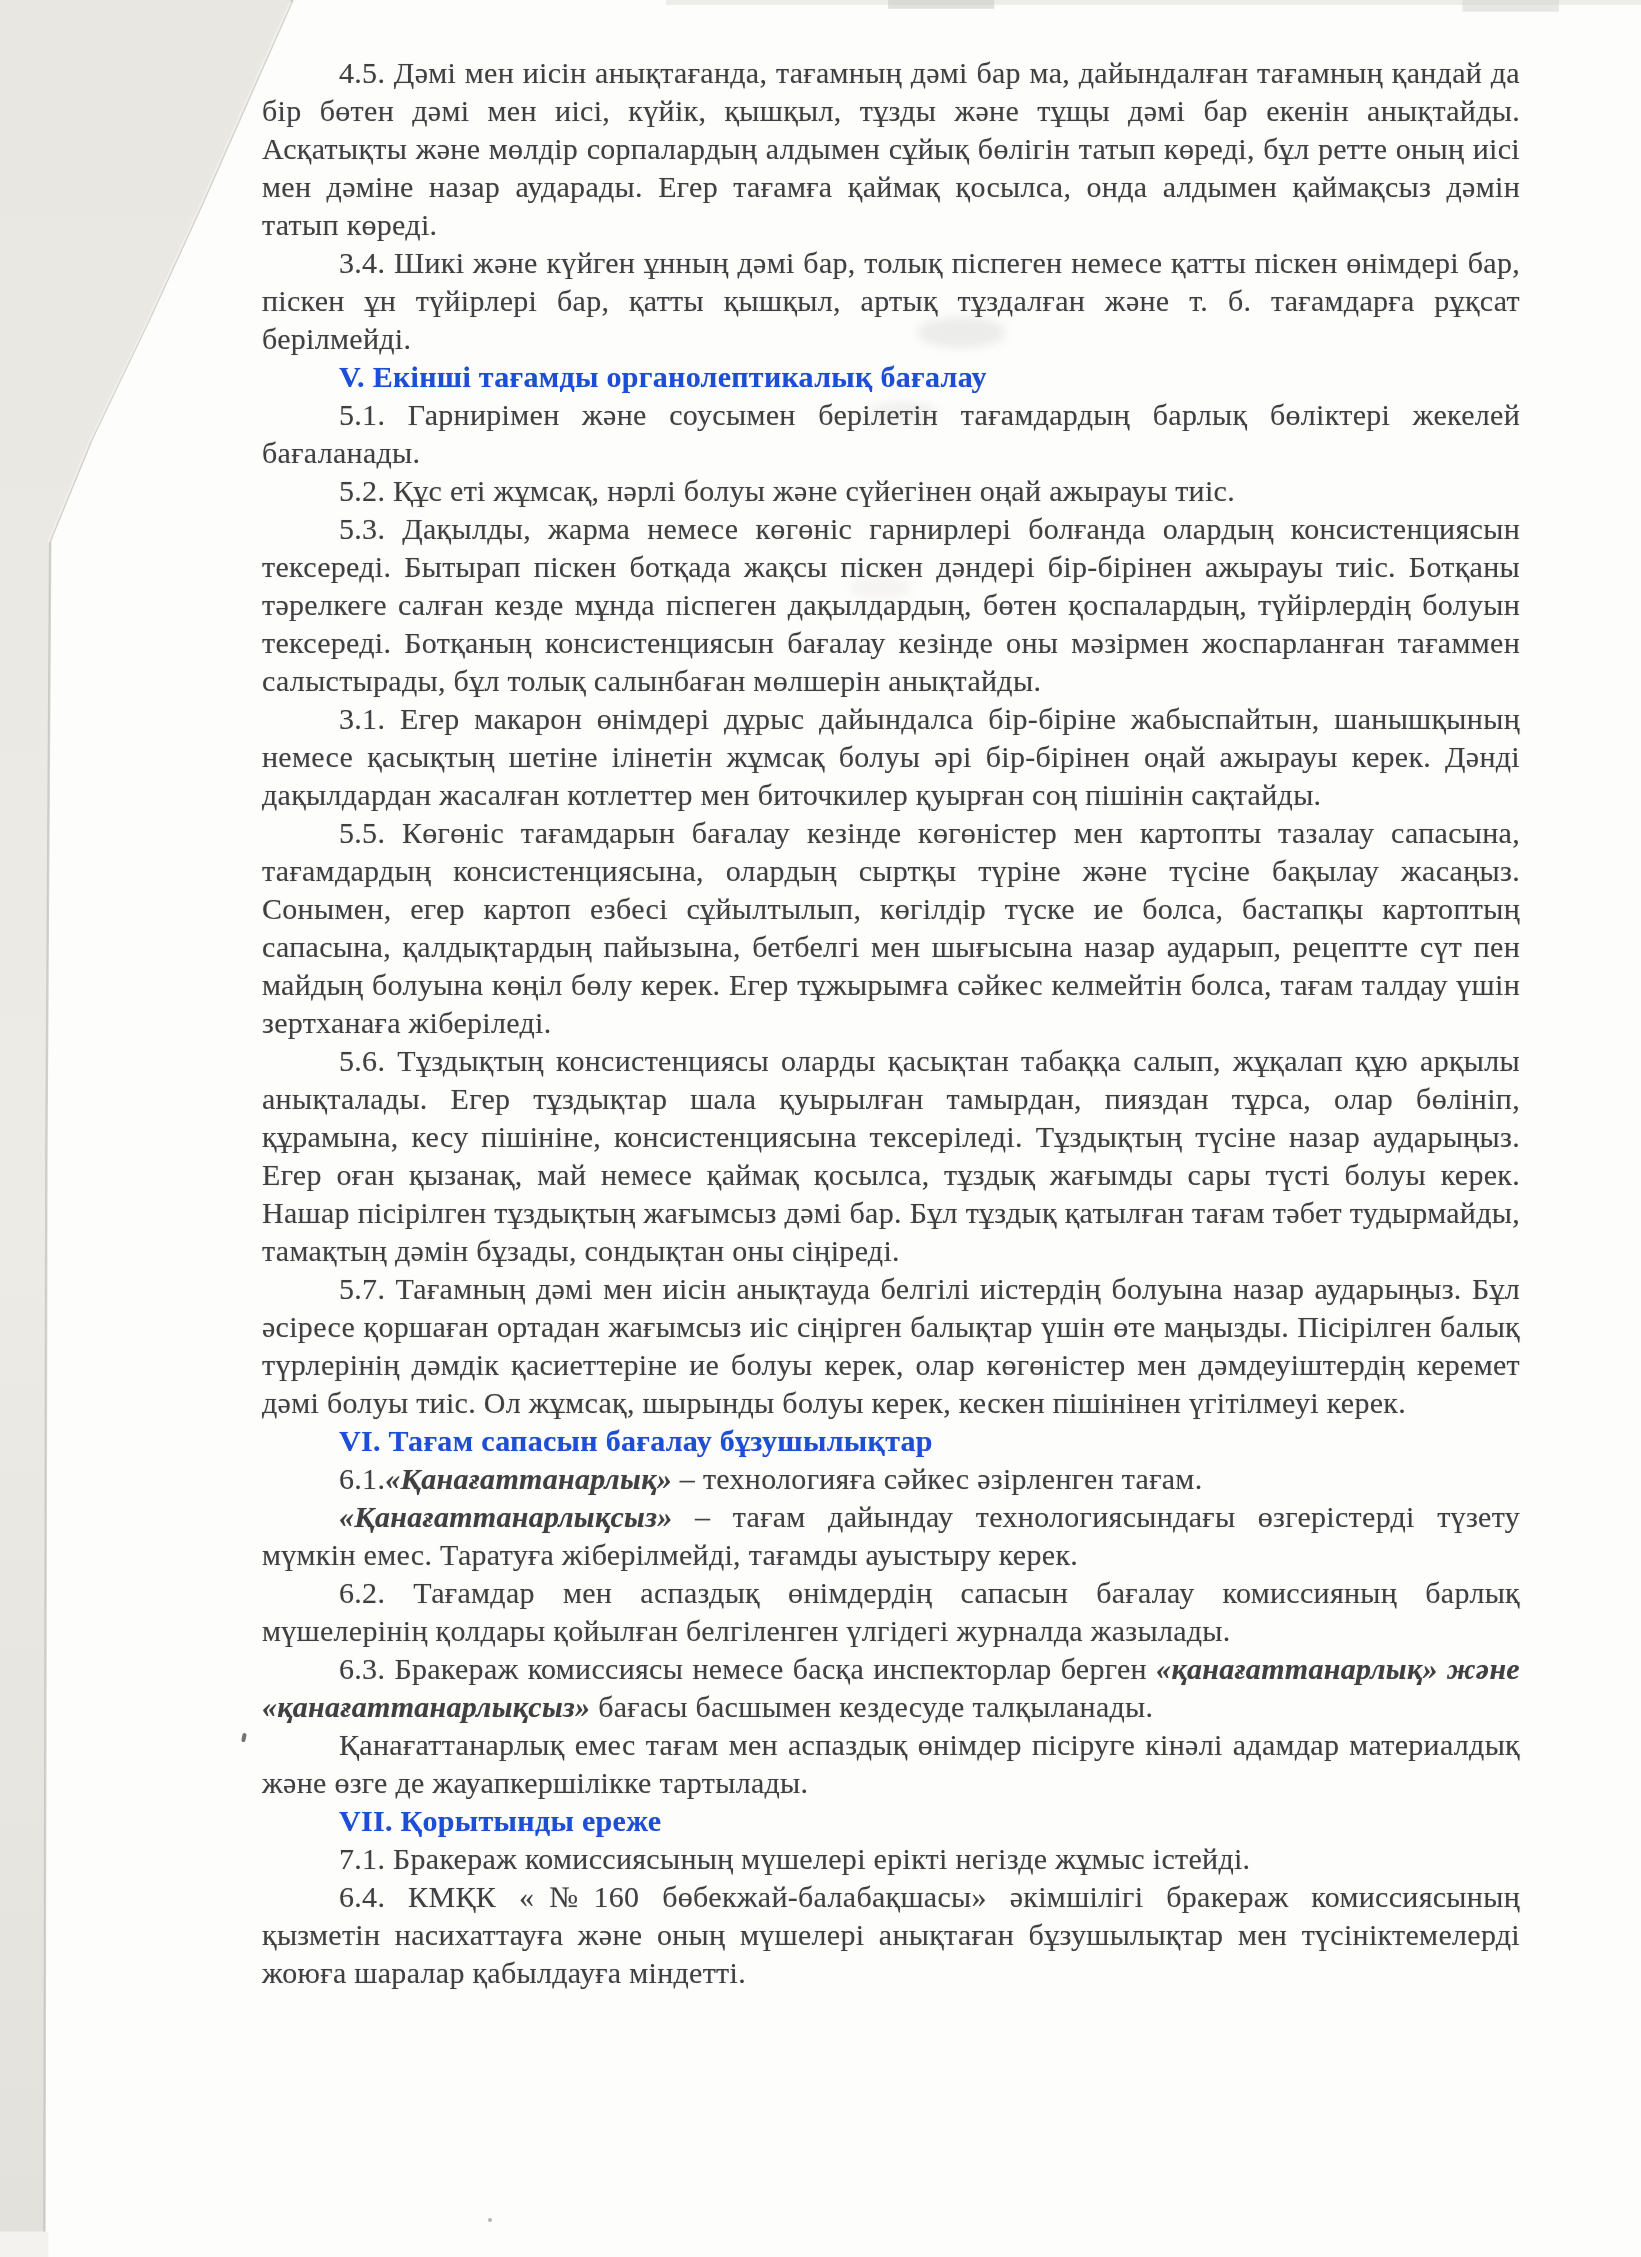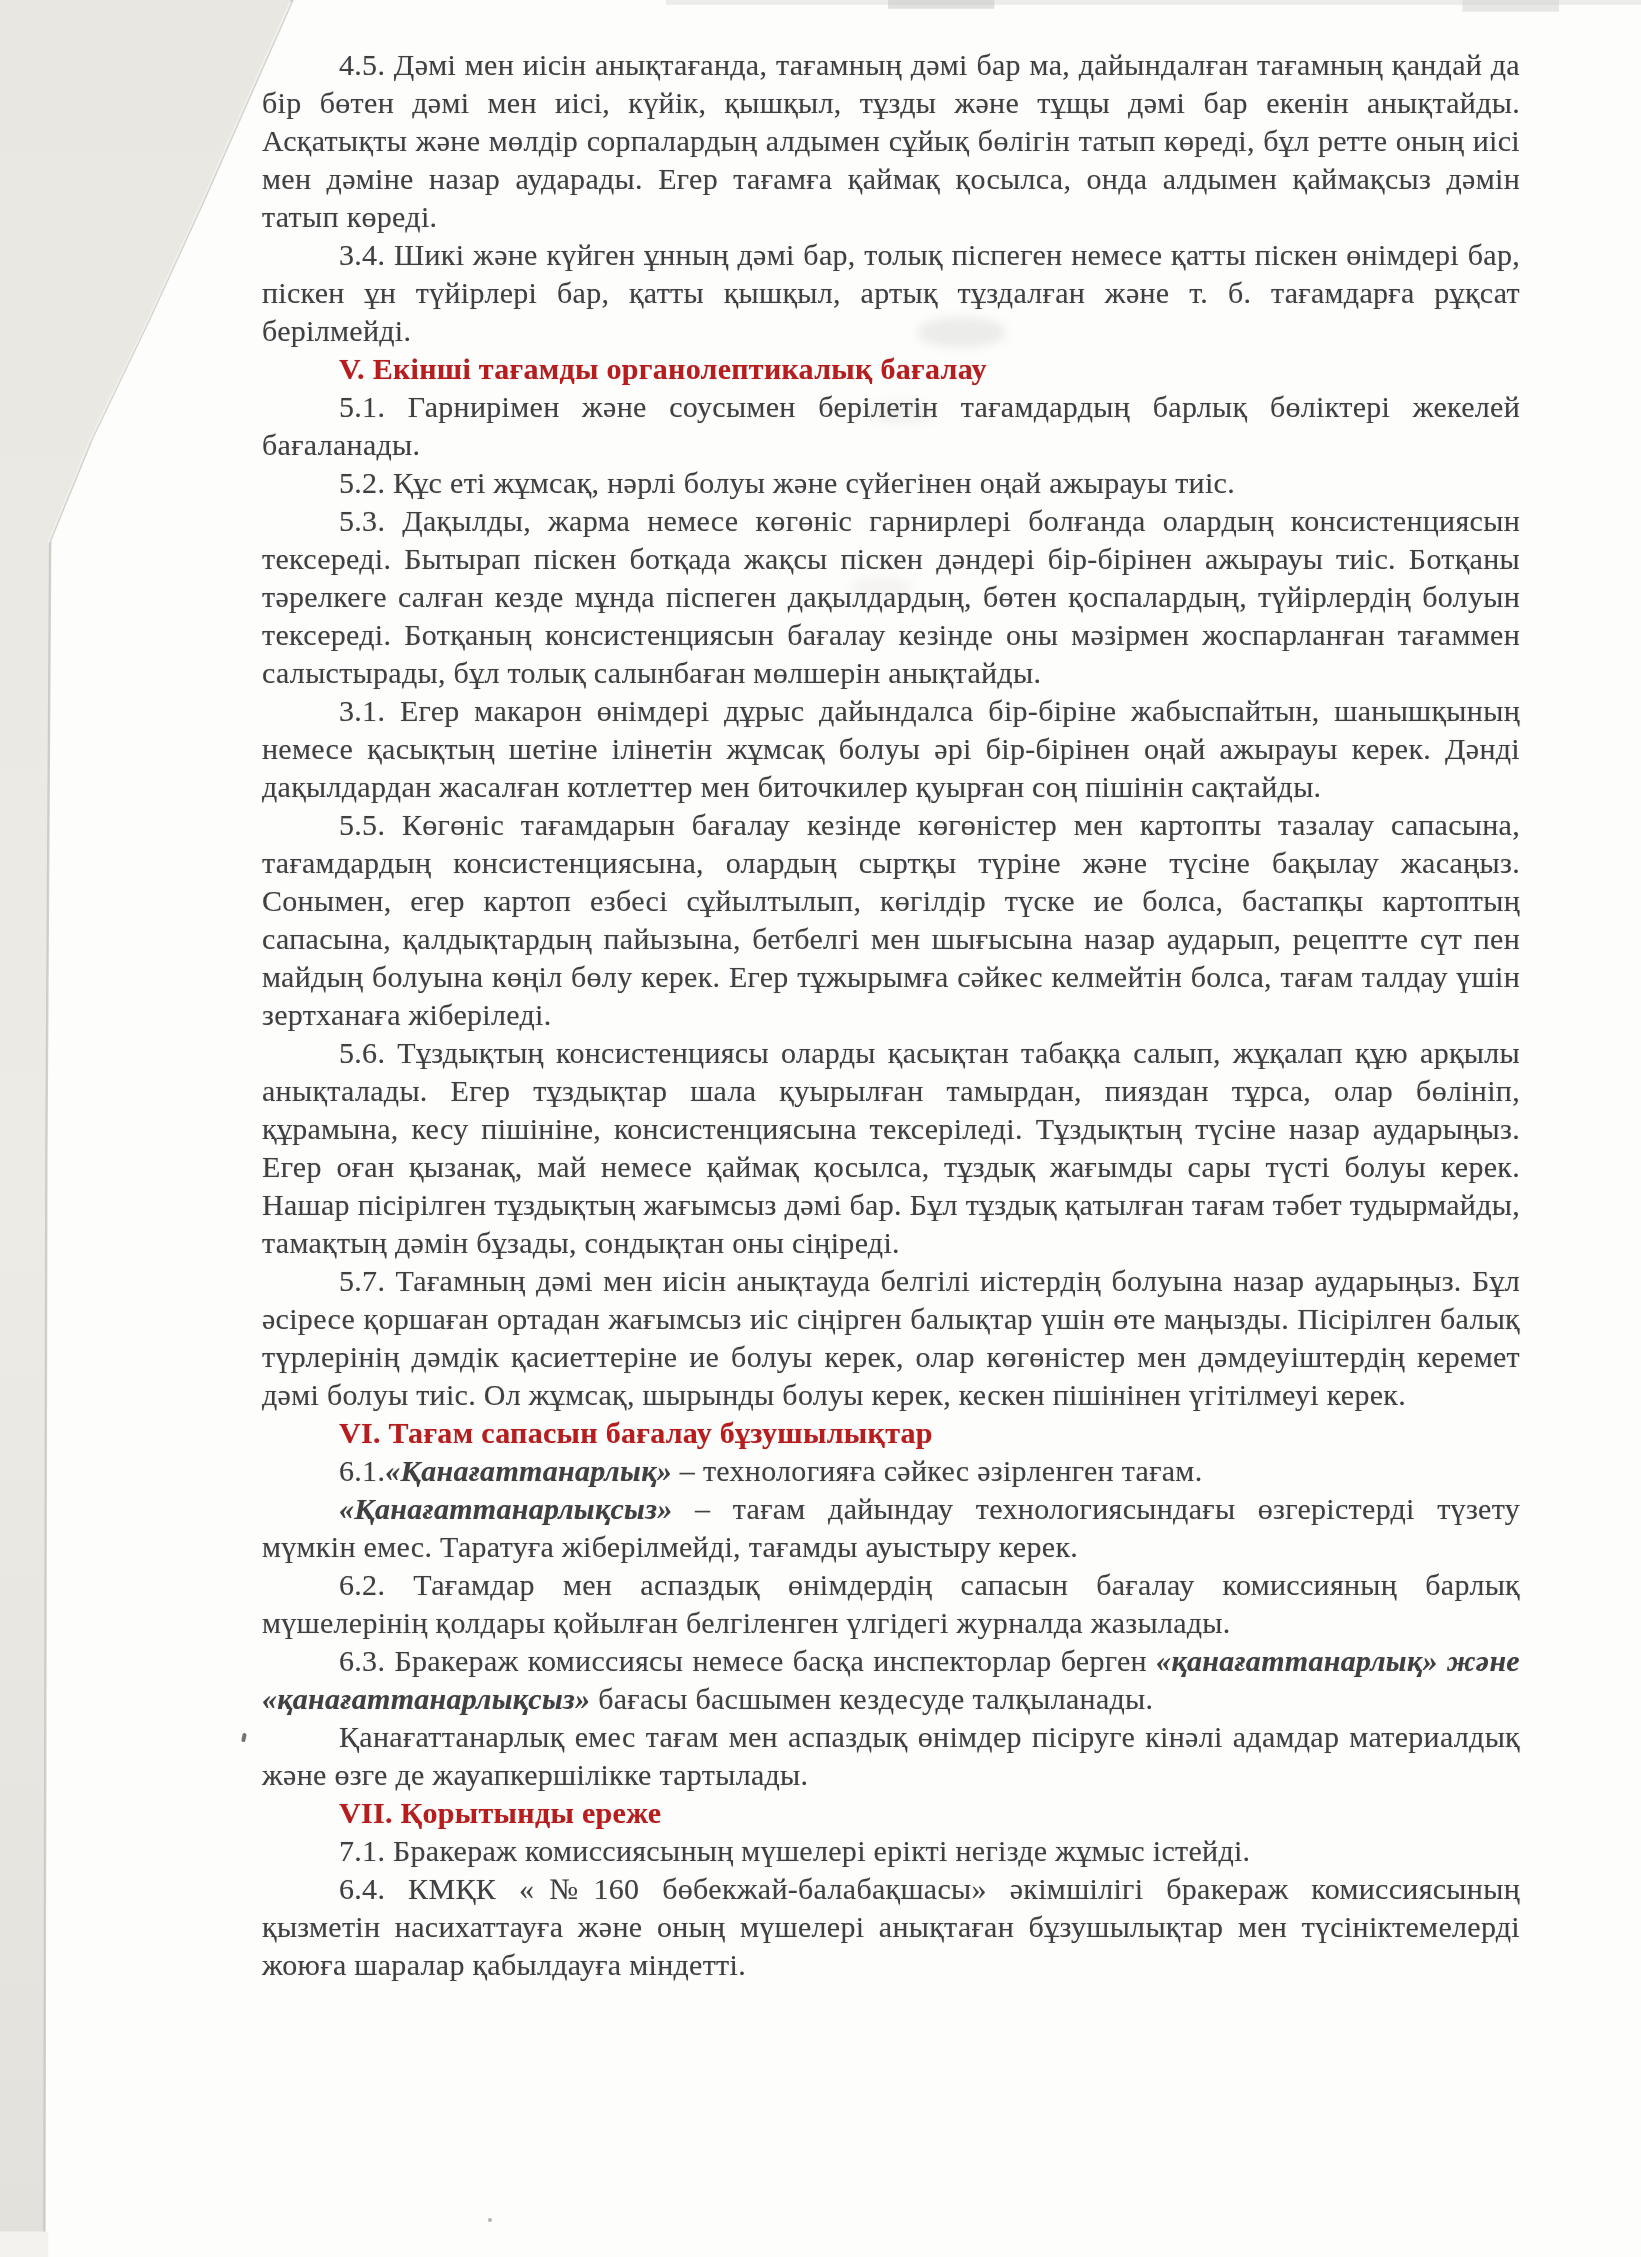--- a/index.html
+++ b/index.html
@@ -9,29 +9,29 @@
     font-family:"Liberation Serif","DejaVu Serif",serif;
   }
   
   .page{
     position:absolute;inset:0;background:#fdfdfc;
   }
   
   .artifacts{position:absolute;top:0;left:0;width:1641px;height:2257px;pointer-events:none;}
   
   .doc{
-    position:absolute;top:4px;left:46px;right:0;
+    position:absolute;top:12px;left:46px;right:0;
     padding:42px 121px 0 216px;
     color:#403f41;
     font-size:30px;line-height:38px;
     letter-spacing:0.3px;
     text-shadow:0 0 1px rgba(64,63,65,0.35);
   }
   .doc p{margin:0;text-indent:77px;text-align:justify;}
-  .doc h2{margin:0;font-size:30px;line-height:38px;font-weight:700;text-indent:77px;color:#b91c1c;}
+  .doc h2{margin:0;font-size:30px;line-height:38px;font-weight:700;text-indent:77px;color:#1d4ed8;}
   .bi{font-weight:700;font-style:italic;}
   .blk-2{margin-top:29px;}   
   .blk-10{margin-top:39px;}  
   .blk-16{margin-top:44px;}  
   
   .smudge{position:absolute;border-radius:50%;pointer-events:none;}
   .s1{left:917px;top:317px;width:89px;height:31px;background:rgba(122,120,116,0.13);filter:blur(4.8px);}
   .s2{left:869px;top:401px;width:68px;height:23px;background:rgba(122,120,116,0.09);filter:blur(4.8px);}
   .s3{left:850px;top:577px;width:62px;height:21px;background:rgba(122,120,116,0.07);filter:blur(4.8px);}
   .speck1{position:absolute;left:242px;top:1733px;width:3.9px;height:8.7px;background:rgba(70,68,66,0.75);border-radius:1.9px;transform:rotate(12deg);}

